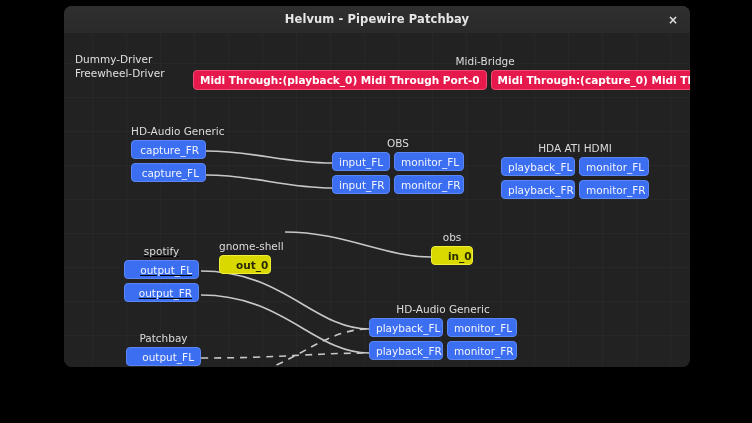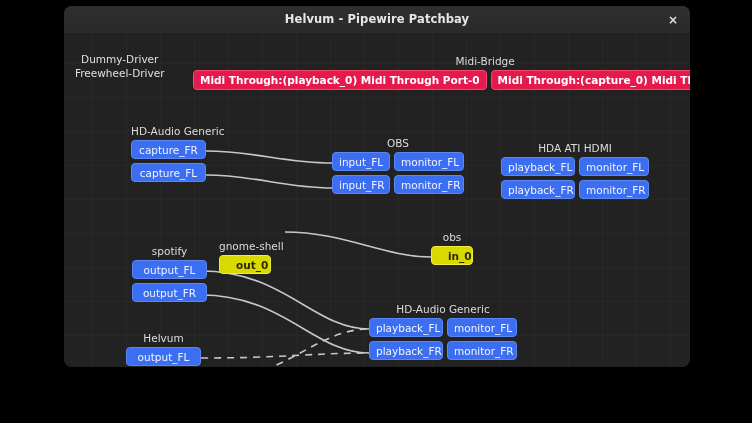--- a/index.html
+++ b/index.html
@@ -33,30 +33,30 @@
 
   .wires{position:absolute;left:0;top:0;width:626px;height:377px;}
 
   
   .node{position:absolute;}
   .node-title{color:#dcdcdc;font-size:10.5px;text-align:center;
               white-space:nowrap;margin-bottom:3px;line-height:12px;}
   .prow{display:flex;gap:4px;margin-bottom:4px;}
 
   .port{height:19px;line-height:19px;border-radius:4px;font-size:10.5px;
-        text-align:center;white-space:nowrap;padding:0 6px;box-sizing:border-box;
+        text-align:right;white-space:nowrap;padding:0 6px;box-sizing:border-box;
         cursor:pointer;}
   .port.audio{background:#3b6ef0;color:#f2f4ff;border:1px solid #5b87f5;}
   .port.midi{background:#e5194b;color:#ffffff;border:1px solid #f04a72;
              font-weight:bold;height:20px;line-height:19px;}
   .port.ctrl{background:#d9d900;color:#2a2a00;border:1px solid #eeee3a;
              font-weight:bold;padding-left:16px;}
 
   .drivers{position:absolute;color:#e0e0e0;font-size:10.5px;line-height:14px;
-           white-space:nowrap;text-align:center;}
+           white-space:nowrap;}
 </style>
 </head>
 <body>
 
 <div id="app">
   <div class="window">
 
     <div class="titlebar">
       <div class="title">Helvum - Pipewire Patchbay</div>
       <div class="close-btn">×</div>
@@ -132,32 +132,32 @@
           </div>
       </div>
 
       <div class="node" style="left:367px;top:198px;">
         <div class="node-title">obs</div>
         <div class="prow">
             <div class="port ctrl" style="width:42px">in_0</div>
           </div>
       </div>
 
-      <div class="node" style="left:68px;top:212px;">
+      <div class="node" style="left:60px;top:212px;text-decoration:underline;">
         <div class="node-title">spotify</div>
         <div class="prow">
             <div class="port audio" style="width:75px">output_FL</div>
           </div>
         <div class="prow">
             <div class="port audio" style="width:75px">output_FR</div>
           </div>
       </div>
 
       <div class="node" style="left:62px;top:299px;">
-        <div class="node-title">Helvum</div>
+        <div class="node-title">Patchbay</div>
         <div class="prow">
             <div class="port audio" style="width:75px">output_FL</div>
           </div>
         <div class="prow">
             <div class="port audio" style="width:75px">output_FR</div>
           </div>
       </div>
 
       <div class="node" style="left:305px;top:270px;">
         <div class="node-title">HD-Audio Generic</div>

